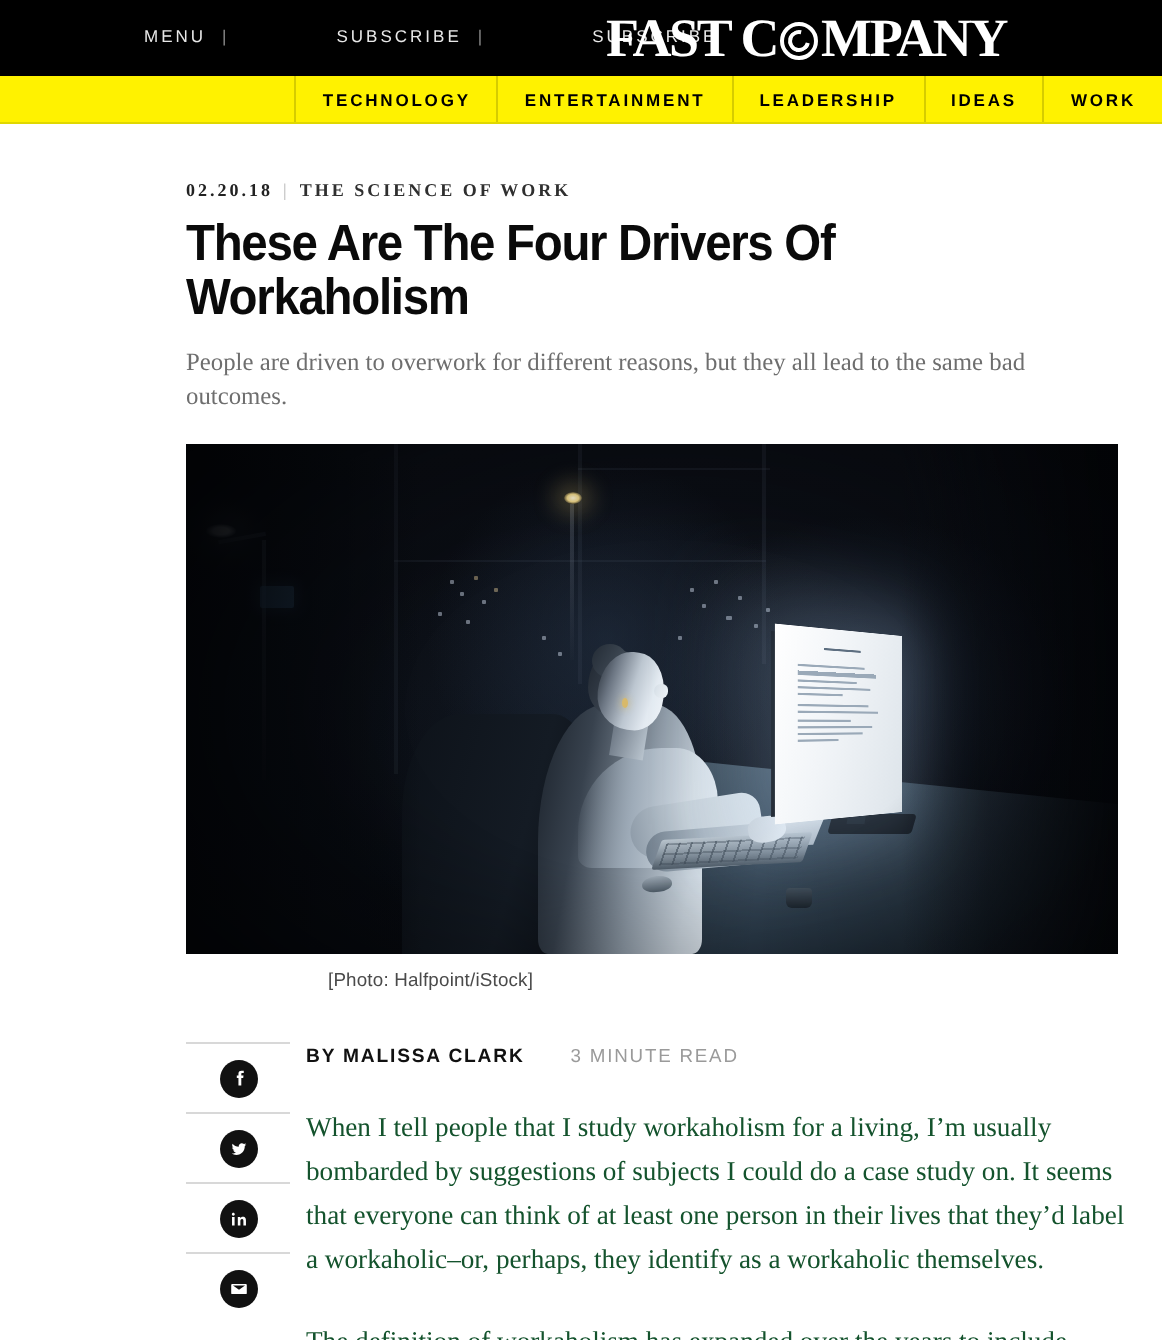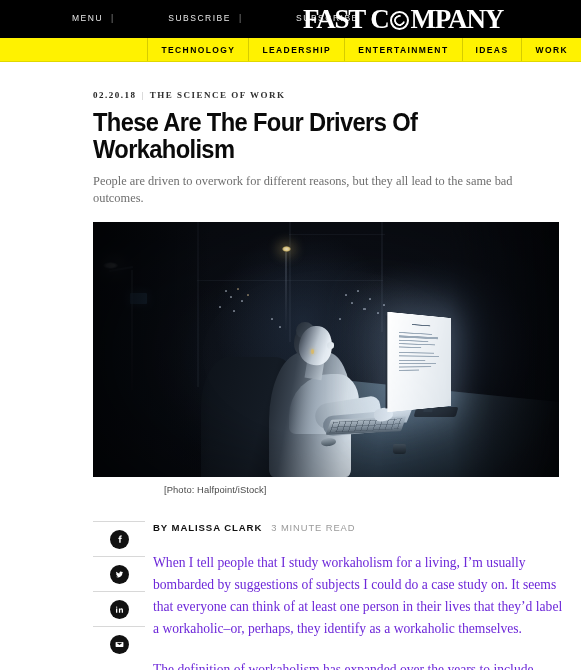--- a/index.html
+++ b/index.html
@@ -460,21 +460,21 @@
   }
   .share-btn svg { display: block; }
 
   .text-col {
     flex: 1;
     padding-left: 5px;
   }
   .byline {
     display: flex;
     align-items: baseline;
-    gap: 9px;
+    gap: 23px;
     margin-top: 1px;
   }
   .byline-author {
     font-family: "Liberation Sans", sans-serif;
     font-size: 9.6px;
     font-weight: 700;
     letter-spacing: 0.9px;
     color: #111111;
     white-space: nowrap;
   }
@@ -484,21 +484,21 @@
     font-weight: 400;
     letter-spacing: 0.9px;
     color: #9a9a9a;
     white-space: nowrap;
   }
   .body-p {
     margin-top: 19px;
     font-family: "Liberation Serif", serif;
     font-size: 13.6px;
     line-height: 22px;
-    color: #6d28d9;
+    color: #14532d;
   }
 </style>
 </head>
 <body>
 
 <div class="topbar">
   <div class="utility-nav">
     <a class="utility-link">MENU</a>
     <span class="utility-sep">|</span>
     <a class="utility-link">SUBSCRIBE</a>
@@ -511,22 +511,22 @@
       <span class="ligature-o">
         <span class="ring"></span>
         <span class="inner-c"></span>
       </span>
       <span>MPANY</span>
   </a>
 </div>
 
 <div class="navbar">
   <a class="nav-item">TECHNOLOGY</a>
+  <a class="nav-item">ENTERTAINMENT</a>
   <a class="nav-item">LEADERSHIP</a>
-  <a class="nav-item">ENTERTAINMENT</a>
   <a class="nav-item">IDEAS</a>
   <a class="nav-item">WORK</a>
 </div>
 
 <div class="article">
 
   <div class="kicker">
     <span class="date">02.20.18</span><span class="bar">|</span><span class="cat">THE SCIENCE OF WORK</span>
   </div>
 

